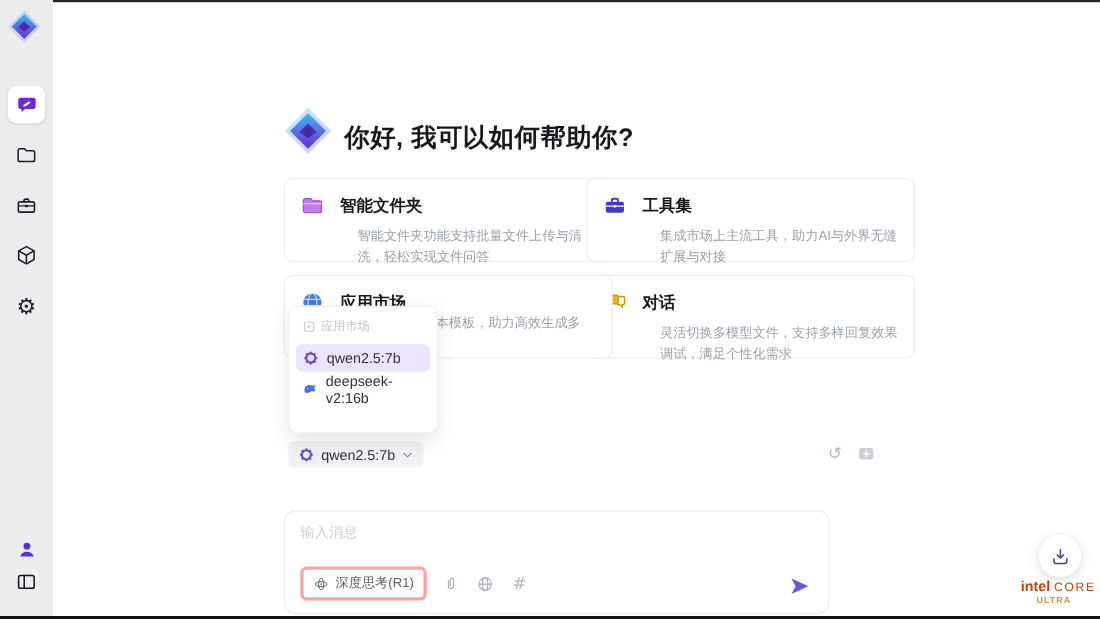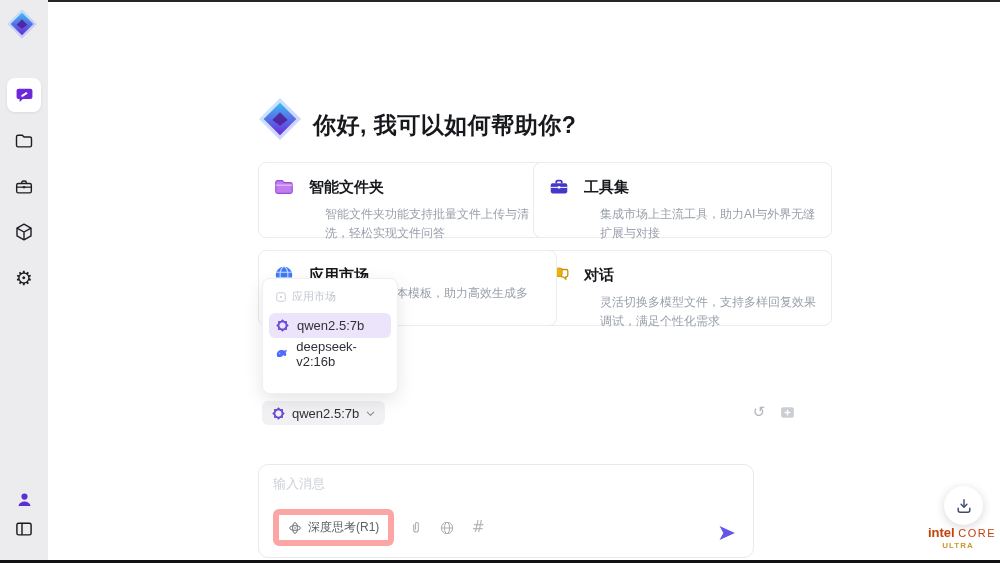--- a/index.html
+++ b/index.html
@@ -45,21 +45,21 @@
   .top-actions { position:absolute; left:750px; top:403px; display:flex; align-items:center; gap:10px; }
   .icon-btn { width:18px; height:18px; display:flex; align-items:center; justify-content:center; cursor:pointer; }
 
   
   .composer { position:absolute; left:258px; top:452px; width:496px; height:94px; background:#fff;
     border:1px solid #e9eaee; border-radius:10px;margin-top:12px; }
   .composer textarea { position:absolute; left:14px; top:10px; width:500px; height:40px; border:none; outline:none; resize:none;
     font-family:"Liberation Sans", sans-serif; font-size:13px; color:#303136; background:transparent; }
   .composer textarea::placeholder { color:#ccd0d8; }
   .composer-toolbar { position:absolute; left:14px; bottom:11px; display:flex; align-items:center; gap:13px; }
-  .deepthink-pill { display:inline-flex; align-items:center; gap:6px; border:6px solid #fca5a5; border-radius:6px;
+  .deepthink-pill { display:inline-flex; align-items:center; gap:6px; border:3px solid #fca5a5; border-radius:6px;
     padding:4px 9px; font-size:12px; color:#5c6066; background:#fff; cursor:pointer; white-space:nowrap; }
   .send-btn { position:absolute; right:16px; bottom:14px; width:20px; height:20px; cursor:pointer; }
 
   
   .download-fab { position:absolute; left:944px; top:486px; width:39px; height:39px; border-radius:50%;
     background:#fff; box-shadow:0 2px 10px rgba(0,0,0,.16); display:flex; align-items:center; justify-content:center; cursor:pointer; }
   .intel-badge { position:absolute; left:924px; top:525px; width:76px; text-align:center; }
   .intel-line { font-size:13px; color:#c2410c; }
   .intel-line .intel { font-weight:bold; letter-spacing:0; }
   .intel-line .core { font-size:11px; letter-spacing:1.5px; }

